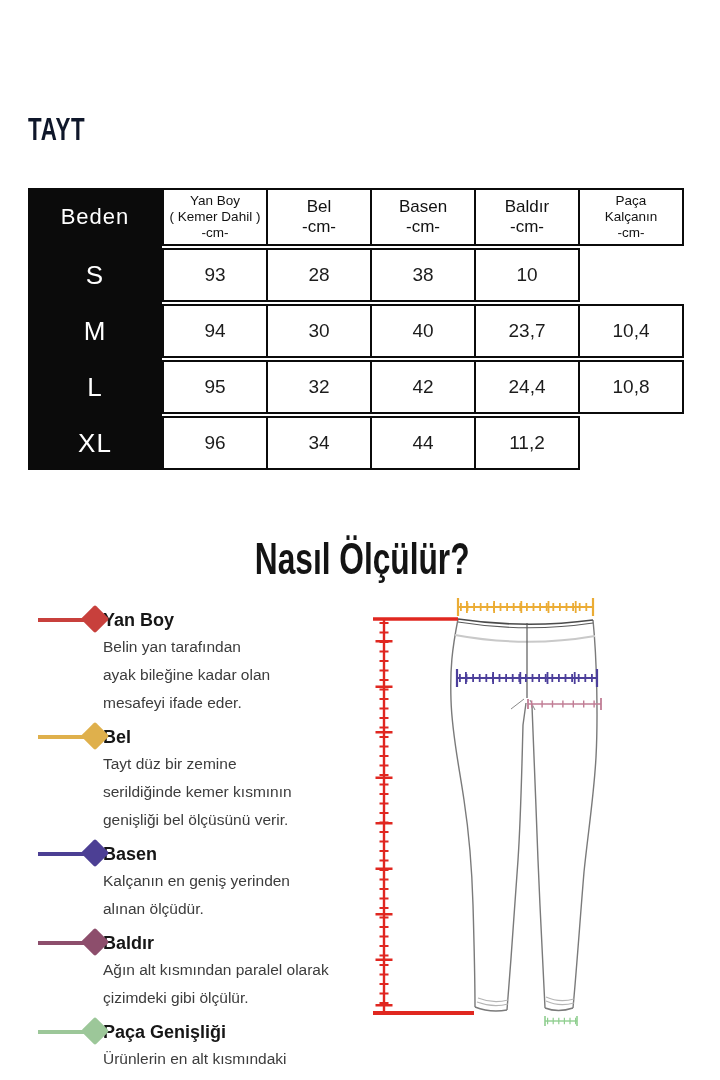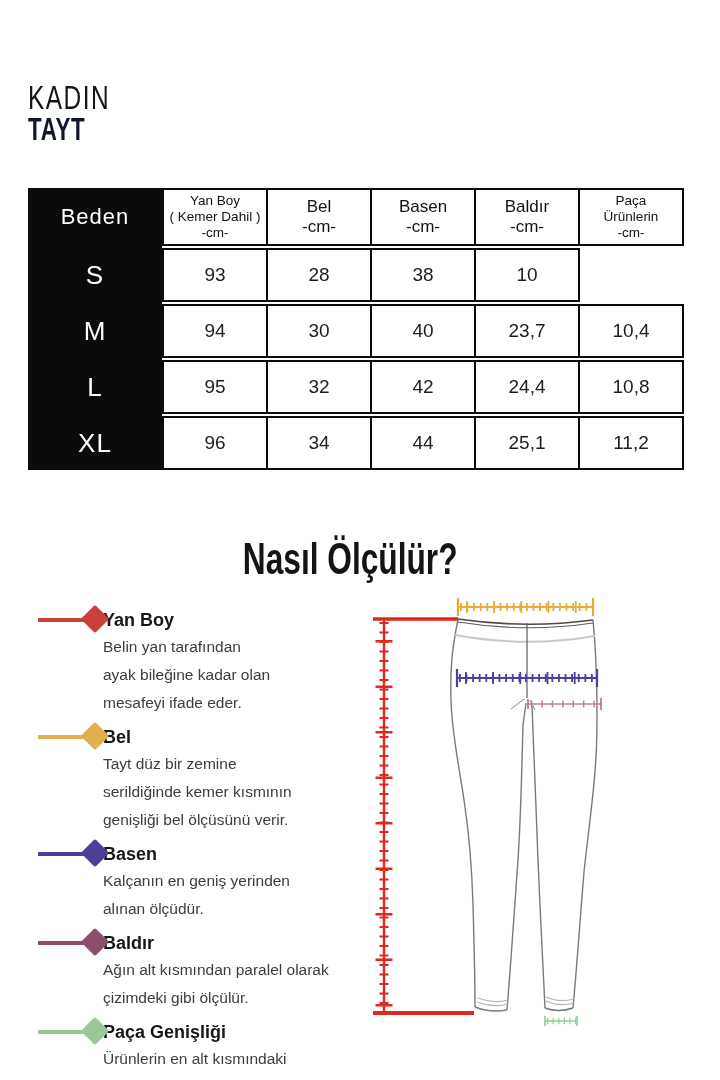--- a/index.html
+++ b/index.html
@@ -29,40 +29,39 @@
   .corner,.size-cell{width:134px;flex:none;color:#fff;background:transparent;}
   .corner{height:58px;font-size:22px;letter-spacing:1px;}
   .size-cell{height:54px;font-size:26px;letter-spacing:1px;}
   .hcell,.vcell{width:106px;flex:none;background:#fff;border:2px solid #0b0b0b;margin-left:-2px;}
   .t-row .cell:nth-child(2){margin-left:0;}
   .hcell{height:58px;font-size:17px;line-height:20px;color:#121212;}
   .hcell.small{font-size:13.5px;line-height:16px;}
   .vcell{height:54px;font-size:19px;color:#1c1c1c;text-align:right;}
 
   
-  .howto-title{position:absolute;left:0;top:534px;width:700px;text-align:center;font-size:44px;font-weight:700;color:#141414;margin:0;}
+  .howto-title{position:absolute;left:12px;top:534px;width:700px;text-align:center;font-size:44px;font-weight:700;color:#141414;margin:0;}
 
   
   .legend{position:absolute;left:38px;top:608px;width:334px;}
   .legend-item{display:flex;margin-bottom:8px;}
   .marker{position:relative;width:65px;height:26px;flex:none;margin-top:0;}
   .marker .mline{position:absolute;left:0;top:10px;width:47px;height:4px;}
   .marker .mdiamond{position:absolute;left:47px;top:1px;width:20px;height:20px;transform:rotate(45deg);border-radius:2px;}
   .legend-text h3{margin:0;font-size:18px;line-height:24px;font-weight:700;color:#161616;}
   .legend-text p{margin:1px 0 0 0;font-size:15.5px;line-height:28px;color:#3c3c3c;white-space:pre-line;}
 
   
   .diagram{position:absolute;left:355px;top:578px;}
 </style>
 </head>
 <body>
 
 <div class="page">
 
-  <div class="kadin"><span class="cond">KADIN</span></div>
   <div class="tayt"><span class="cond">TAYT</span></div>
 
 
   <section class="size-table">
     <div class="black-col"></div>
     <div class="t-row t-head">
       <div class="cell corner">Beden</div>
     <div class="cell hcell small">
           <div>Yan Boy</div>
           <div>( Kemer Dahil )</div>
@@ -75,21 +74,21 @@
         <div class="cell hcell">
           <div>Basen</div>
           <div>-cm-</div>
         </div>
         <div class="cell hcell">
           <div>Baldır</div>
           <div>-cm-</div>
         </div>
         <div class="cell hcell small">
           <div>Paça</div>
-          <div>Ürünlerin</div>
+          <div>Kalçanın</div>
           <div>-cm-</div>
         </div>
       </div>
     <div>
         <div class="t-row">
           <div class="cell size-cell">S</div>
           <div class="cell vcell">93</div>
           <div class="cell vcell">28</div>
           <div class="cell vcell">38</div>
           <div class="cell vcell">10</div>
@@ -108,21 +107,20 @@
           <div class="cell vcell">32</div>
           <div class="cell vcell">42</div>
           <div class="cell vcell">24,4</div>
           <div class="cell vcell">10,8</div>
         </div>
         <div class="t-row">
           <div class="cell size-cell">XL</div>
           <div class="cell vcell">96</div>
           <div class="cell vcell">34</div>
           <div class="cell vcell">44</div>
-          <div class="cell vcell">25,1</div>
           <div class="cell vcell">11,2</div>
         </div>
       </div>
   </section>
 
   <h2 class="howto-title"><span class="cond-c">Nasıl Ölçülür?</span></h2>
 
   <section class="legend">
       <div class="legend-item">
         <div class="marker">

